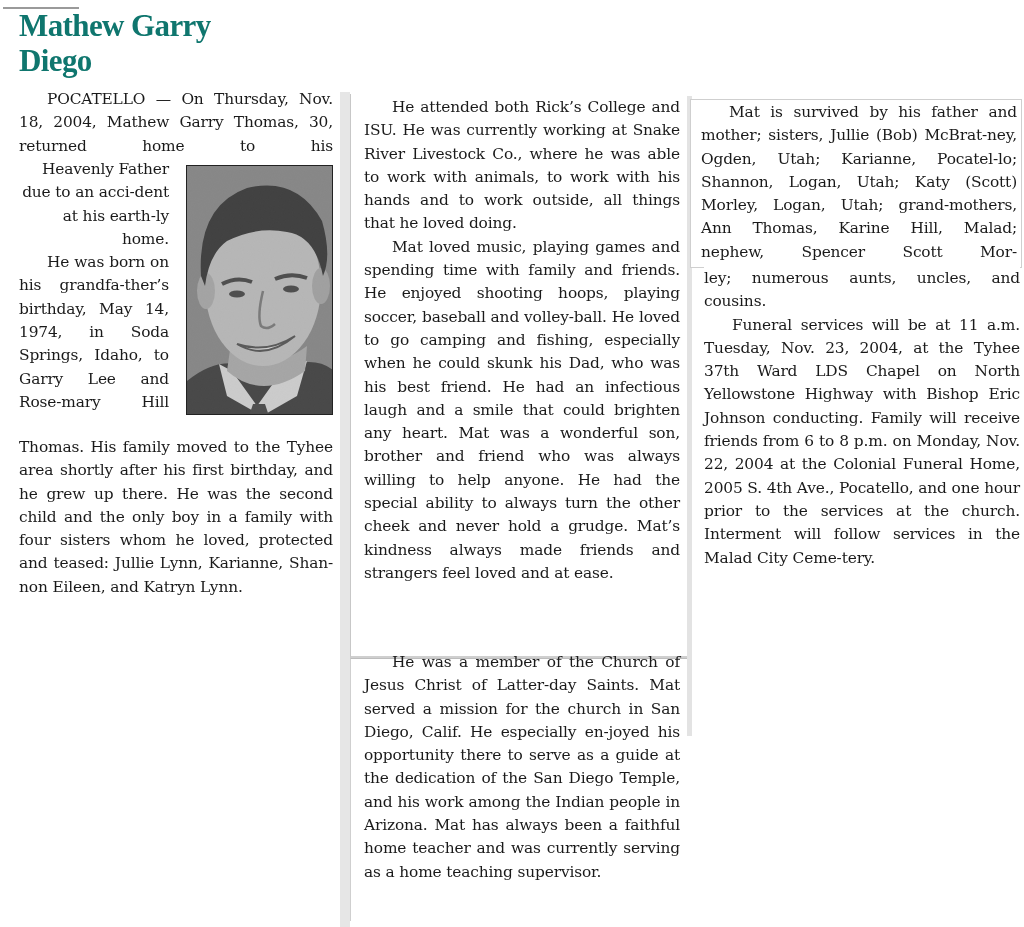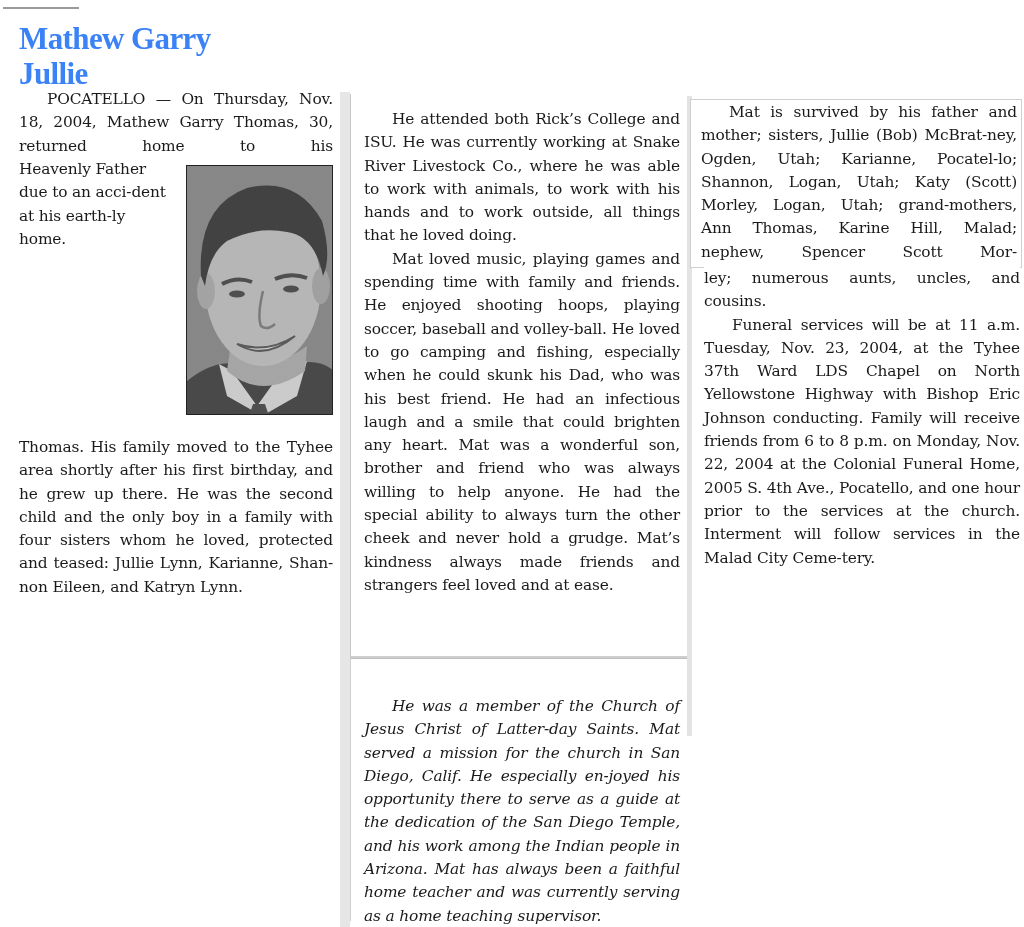--- a/index.html
+++ b/index.html
@@ -18,26 +18,26 @@
     text-align: justify;
     letter-spacing: -0.15px;
     word-spacing: 0px;
     hyphens: manual;
   }
   .col-text p { margin: 0; text-indent: 28px; }
   .col-text p.noindent { text-indent: 0; }
 
   
   #headline {
-    position: absolute; left: 19px; top: 21px; width: 320px;
+    position: absolute; left: 19px; top: 8px; width: 320px;
     font-family: "Liberation Serif", serif;
     font-weight: bold;
     font-size: 31px; line-height: 35px;
     letter-spacing: -0.6px;
-    color: #3b82f6;
+    color: #0f766e;
     margin: 0;
   }
   #topline {
     position: absolute; left: 3px; top: 7px; width: 76px; height: 2px; background: #9a9a9a;
   }
 
   
   #col1-top { left: 19px; top: 88px; width: 314px; }
   #col1-wrap { left: 19px; top: 158px; width: 150px; }
   #col1-bottom { left: 19px; top: 436px; width: 314px; }
@@ -54,55 +54,56 @@
   .gutter {
     position: absolute; background: #d9d9d9;
   }
 
   
   #col2-box {
     left: 350px; top: 94px; width: 336px; height: 562px;
     border-left: 1px solid #c7c7c7;
     border-bottom: 3px solid #cfcfcf;
   }
-  #col2-top { left: 364px; top: 96px; width: 316px; margin-top: 12px; }
+  #col2-top { left: 364px; top: 96px; width: 316px; }
   #col2-bottom-box {
     left: 350px; top: 658px; width: 336px; height: 262px;
     border-left: 1px solid #cfcfcf;
     border-top: 1px solid #bdbdbd;
   }
-  #col2-bottom { left: 364px; top: 695px; width: 316px; font-style: italic; }
+  #col2-bottom { left: 364px; top: 651px; width: 316px; }
 
   
   #col3-box {
     left: 690px; top: 99px; width: 330px; height: 167px;
     border: 1px solid #cfcfcf;
   }
   #col3-top { left: 701px; top: 101px; width: 316px; }
   #col3-bottom { left: 704px; top: 267px; width: 316px; }
 </style>
 </head>
 <body>
 
 <div id="topline"></div>
 
 <div class="gutter" style="left:340px; top:92px; width:10px; height:835px; background:#e6e6e6;"></div>
 <div class="gutter" style="left:686px; top:96px; width:6px; height:640px; background:#e3e3e3;"></div>
 
 <h1 id="headline">
   <span>Mathew Garry</span><br>
-  <span>Jullie</span>
+  <span>Diego</span>
 </h1>
 
 <div id="col1-top" class="clip col-text">
   <p style="text-align-last: justify;">POCATELLO — On Thursday, Nov. 18, 2004, Mathew Garry Thomas, 30, returned home to his</p>
 </div>
 
 <div id="col1-wrap" class="clip col-text">
-  <p class="noindent" style="text-align:left;">Heavenly Father due to an acci-dent at his earth-ly home.</p>
+  <p class="noindent" style="text-align:right;">Heavenly Father due to an acci-dent at his earth-ly home.</p>
+  <p style="text-align-last: justify;">He was born on his grandfa-ther’s birthday, May 14, 1974, in Soda Springs, Idaho, to Garry Lee and Rose-mary Hill</p>
 </div>
 
 <div id="photo">
   <svg width="147" height="250" viewBox="0 0 147 250">
     <defs>
       <filter id="grain">
         <feTurbulence type="fractalNoise" baseFrequency="0.9" numOctaves="2" result="n"></feTurbulence>
         <feColorMatrix type="saturate" values="0"></feColorMatrix>
         <feComponentTransfer>
             <feFuncA type="linear" slope="0.25"></feFuncA>

